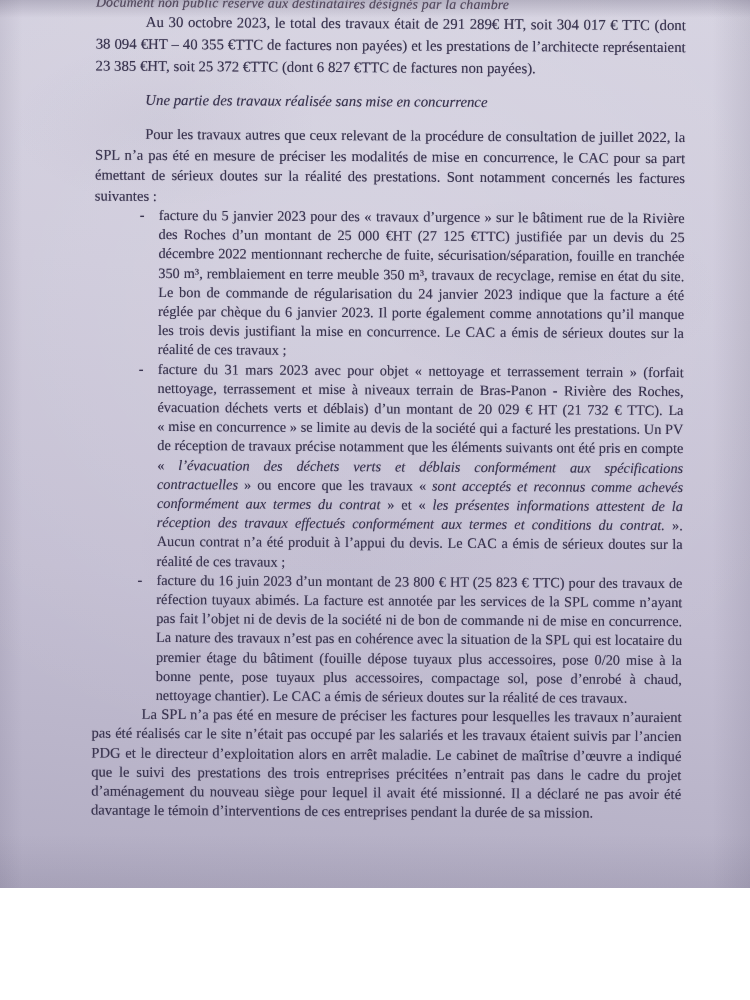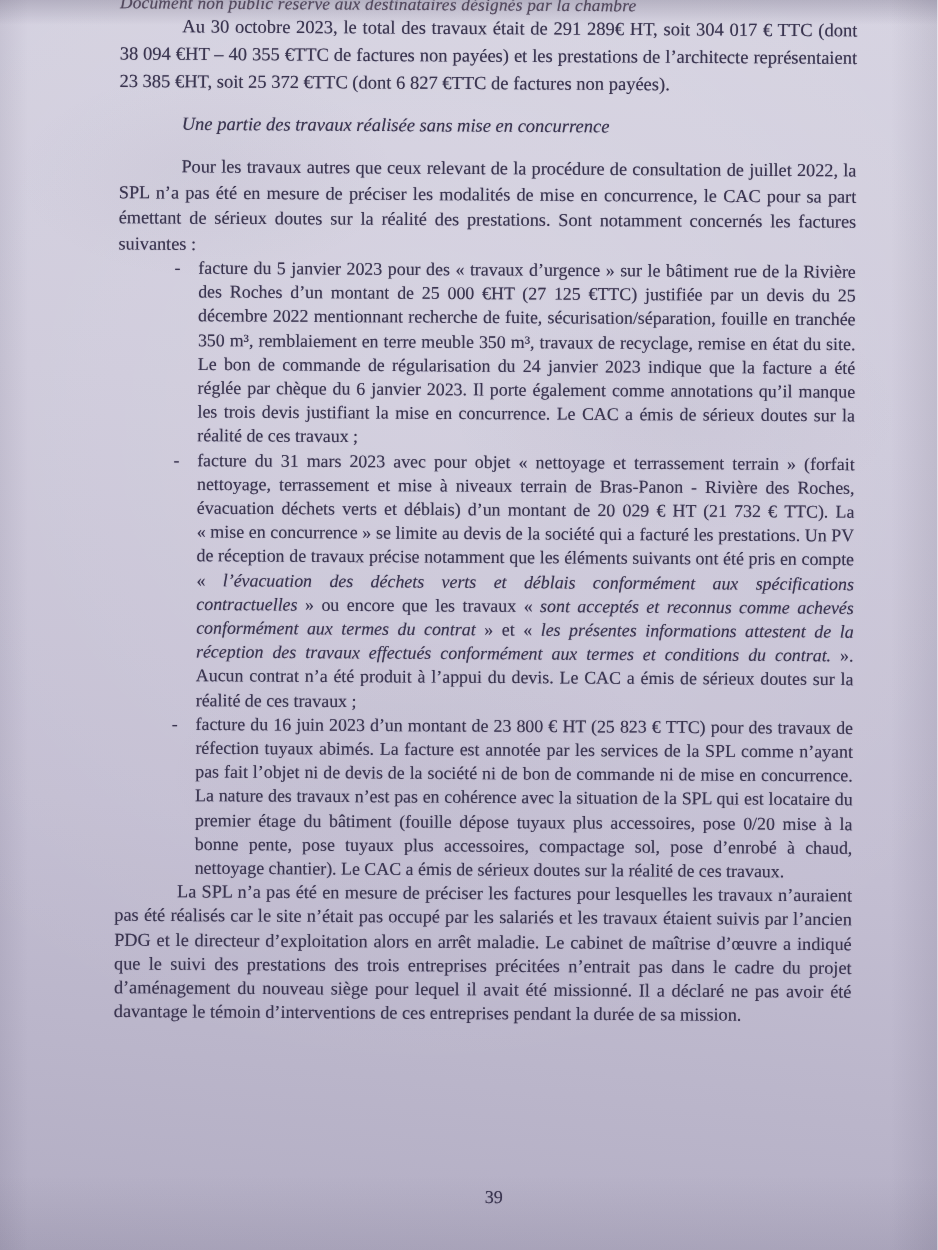--- a/index.html
+++ b/index.html
@@ -1,21 +1,21 @@
 <!DOCTYPE html>
 <html><head>
 <meta charset="utf-8">
 <style>
   html, body { margin: 0; padding: 0; }
   body {
     width: 750px; height: 1000px; overflow: hidden;
     font-family: "Liberation Serif", "DejaVu Serif", serif;
   }
   .photo {
-    position: relative; width: 750px; height: 1000px; overflow: hidden;
+    position: relative; width: 750px; height: 888px; overflow: hidden;
     background:
       radial-gradient(130% 95% at 45% 32%, rgba(255,255,255,0.14) 0%, rgba(255,255,255,0) 58%),
       linear-gradient(186deg, #d6d3e1 0%, #cdc9da 34%, #c3bed2 66%, #b2adc3 100%);
   }
   .texture {
     position: absolute; inset: 0; pointer-events: none;
     background:
       radial-gradient(220px 120px at 22% 14%, rgba(95,88,120,0.05), rgba(0,0,0,0) 70%),
       radial-gradient(260px 140px at 72% 33%, rgba(95,88,120,0.05), rgba(0,0,0,0) 70%),
       radial-gradient(300px 160px at 45% 62%, rgba(95,88,120,0.04), rgba(0,0,0,0) 70%),

